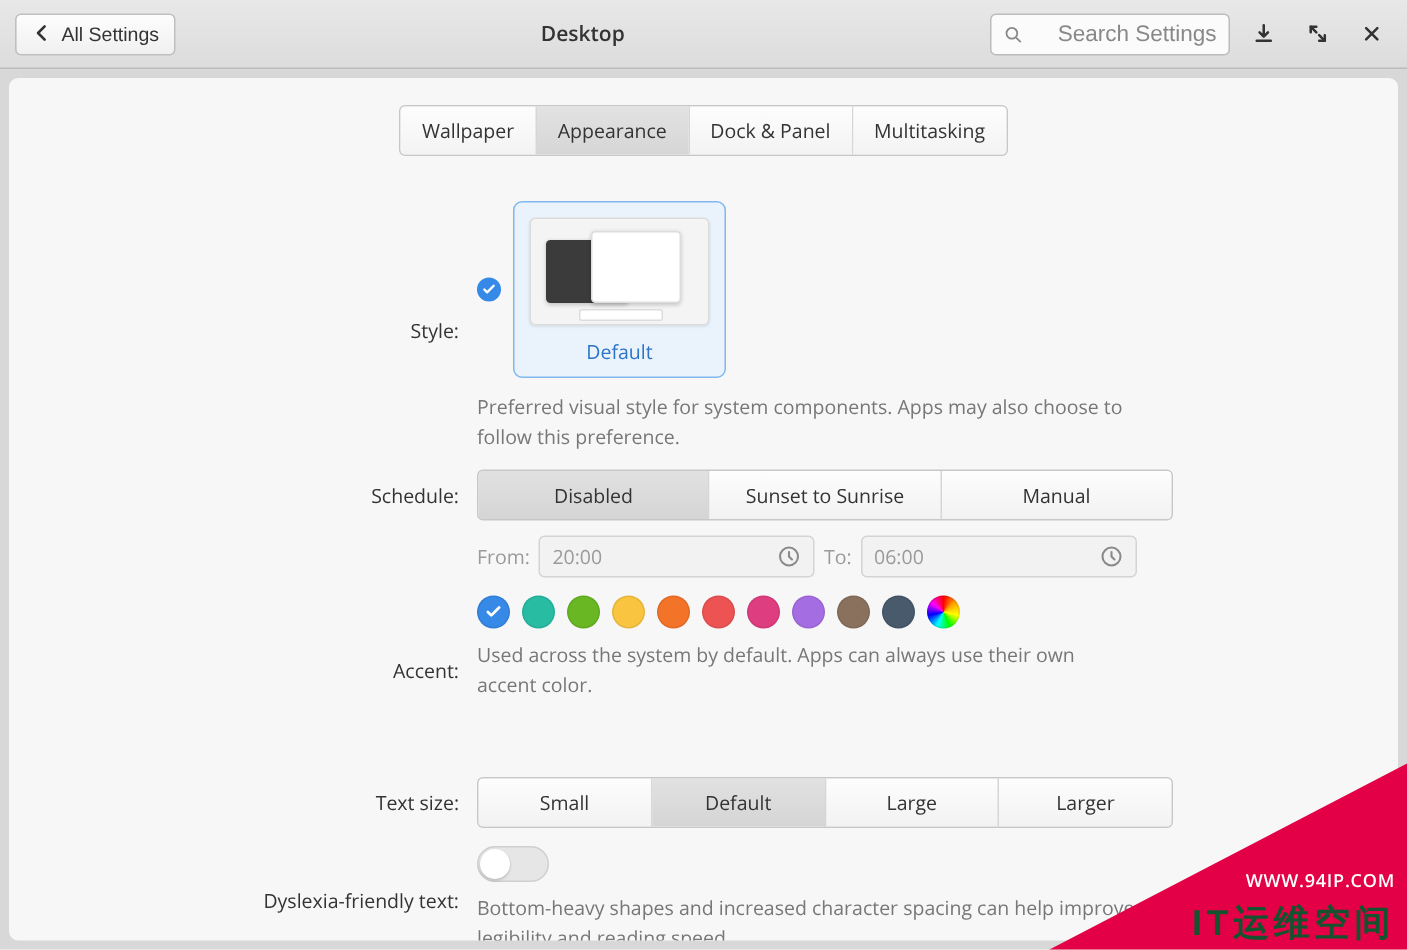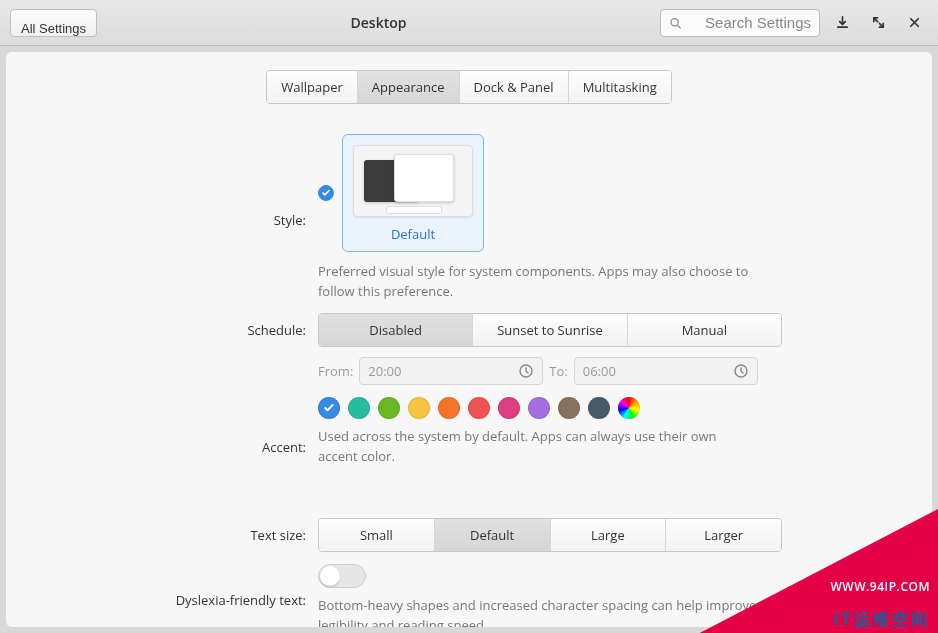--- a/index.html
+++ b/index.html
@@ -28,21 +28,20 @@
     align-items: flex-start;
     gap: 6px;
     background: linear-gradient(to bottom, #fdfdfd, #f0f0f0);
     border: 1px solid #bfbfbf;
     border-radius: 4px;
     padding: 5px 10px;
     font-size: 13px;
     color: #333;
     cursor: pointer;
     height: 28px;
-    flex-direction: column;
   }
   .hb-btn svg { width: 14px; height: 14px; }
   .hb-title {
     flex: 1;
     text-align: center;
     font-weight: 600;
     color: #333;
     font-size: 14px;
   }
   .searchbox {
@@ -253,21 +252,21 @@
     border-left: 250px solid transparent;
     border-bottom: 130px solid #e40046;
   }
   .corner .t1 {
     position:absolute; right:12px; bottom:42px;
     color:#fff; font-size:12px; font-weight:600;
     letter-spacing:0.5px;
   }
   .corner .t2 {
     position:absolute; right:12px; bottom:6px;
-    color:#0369a1; font-size:16px; font-weight:800;
+    color:#14532d; font-size:24px; font-weight:800;
     letter-spacing:3px;
     font-family: "Arial Black", sans-serif;
   }
 </style>
 </head>
 <body>
 
 <div class="headerbar">
   <button class="hb-btn">
     <svg viewBox="0 0 16 16">

